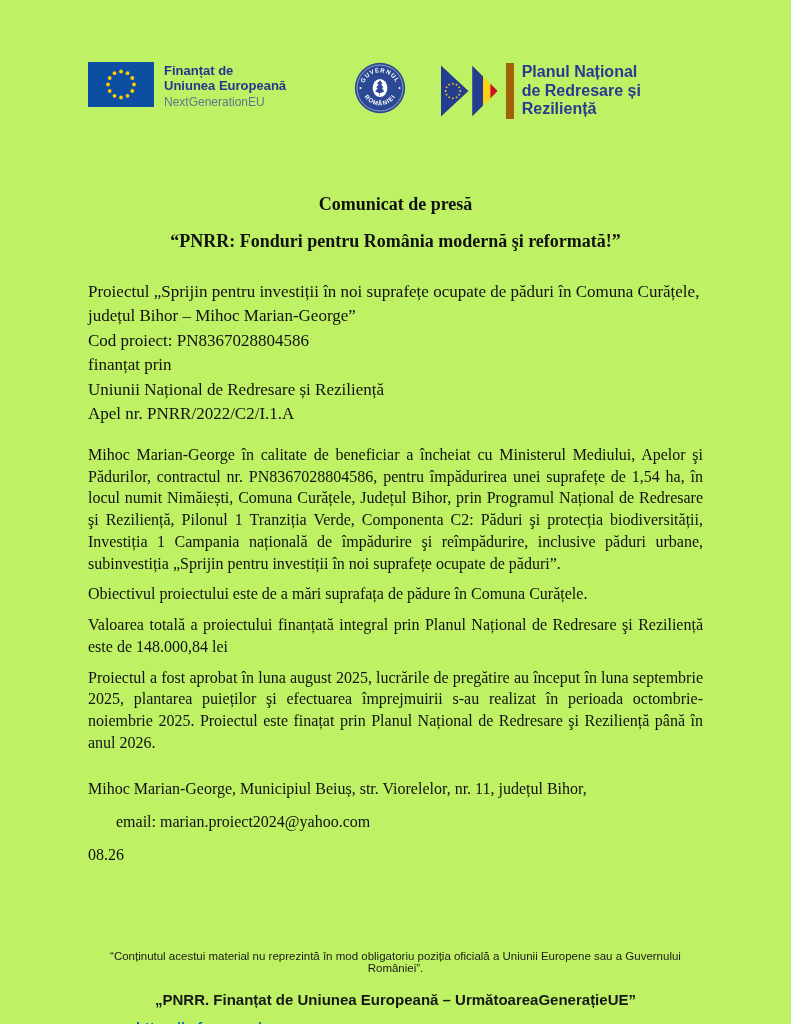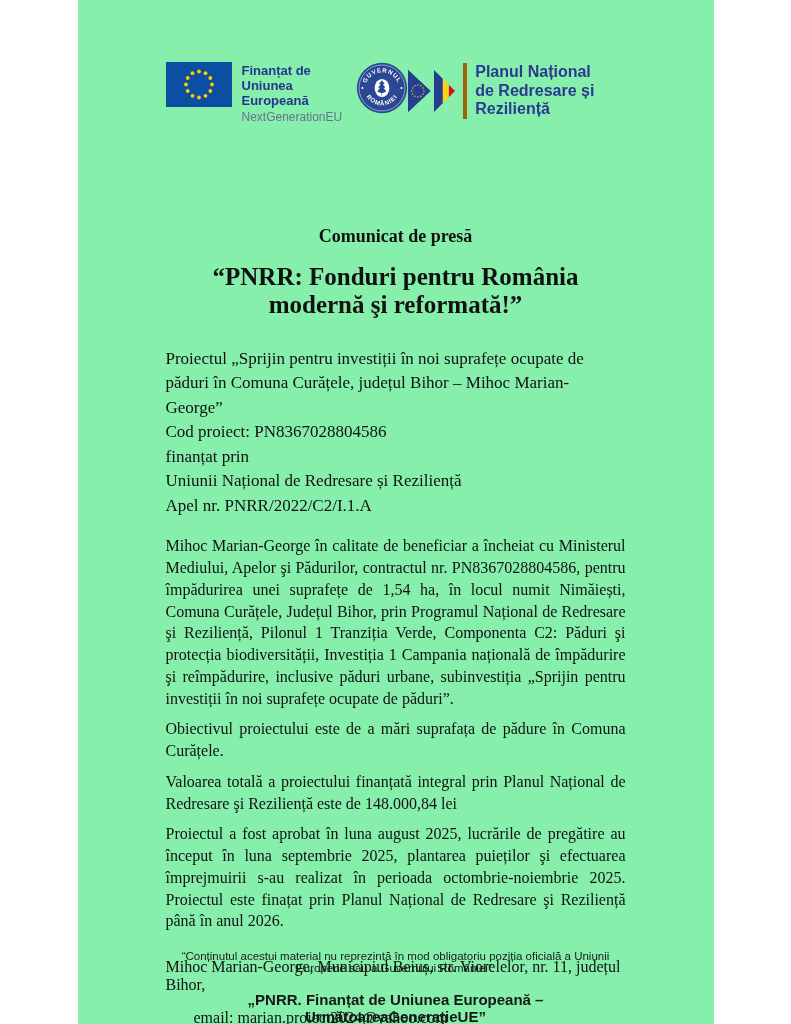--- a/index.html
+++ b/index.html
@@ -1,41 +1,41 @@
 <!DOCTYPE html>
 <html><head>
 <meta charset="utf-8">
 <style>
   * { margin:0; padding:0; box-sizing:border-box; }
   html,body { background:#ffffff; }
   .page {
     position:relative;
-    width:636px; height:1024px;
+    width:791px; height:1024px;
     margin:0 auto;
-    background:#86efac;
+    background:#bef264;
     font-family:"Liberation Serif","DejaVu Serif",serif;
     color:#111111;
     overflow:hidden;
     padding:62px 88px 0 88px;
   }
   
   .logo-row { display:flex; align-items:flex-start; height:60px; }
   .eu-logo { display:flex; align-items:flex-start; width:230px; }
   .eu-flag { flex:0 0 auto; }
   .eu-text { margin-left:10px; font-family:"Liberation Sans","DejaVu Sans",sans-serif; line-height:1.15; padding-top:2px; }
   .eu-text .l1, .eu-text .l2 { font-size:13px; font-weight:bold; color:#26358c; }
   .eu-text .l3 { font-size:12px; color:#64748f; margin-top:2px; }
   .gov-wrap { flex:1; display:flex; justify-content:center; padding-top:0; }
   .pnrr-logo { display:flex; align-items:center; width:262px; }
-  .pnrr-text { margin-left:8px; padding-left:8px; border-left:4px solid #a16207;
+  .pnrr-text { margin-left:8px; padding-left:8px; border-left:8px solid #a16207;
     font-family:"Liberation Sans","DejaVu Sans",sans-serif; font-weight:bold;
     color:#2b3990; font-size:16px; line-height:1.15; }
   
-  .doc-title { margin-top:104px; text-align:center; font-size:18px; font-weight:bold; }
-  .doc-subtitle { margin-top:16px; text-align:center; font-size:25px; font-weight:bold; }
+  .doc-title { margin-top:72px; text-align:center; font-size:18px; font-weight:bold; }
+  .doc-subtitle { margin-top:16px; text-align:center; font-size:18px; font-weight:bold; }
   
   .project-block { margin-top:28px; font-size:17px; line-height:1.44; }
   
   .para { margin-top:9px; font-size:16px; line-height:1.36; text-align:justify; }
   .para.first { margin-top:17px; }
   
   .contact-line { font-size:16px; }
   .contact-address { margin-top:26px; }
   .contact-email { margin-top:15px;margin-left:28px; }
   .contact-date { margin-top:15px; }

